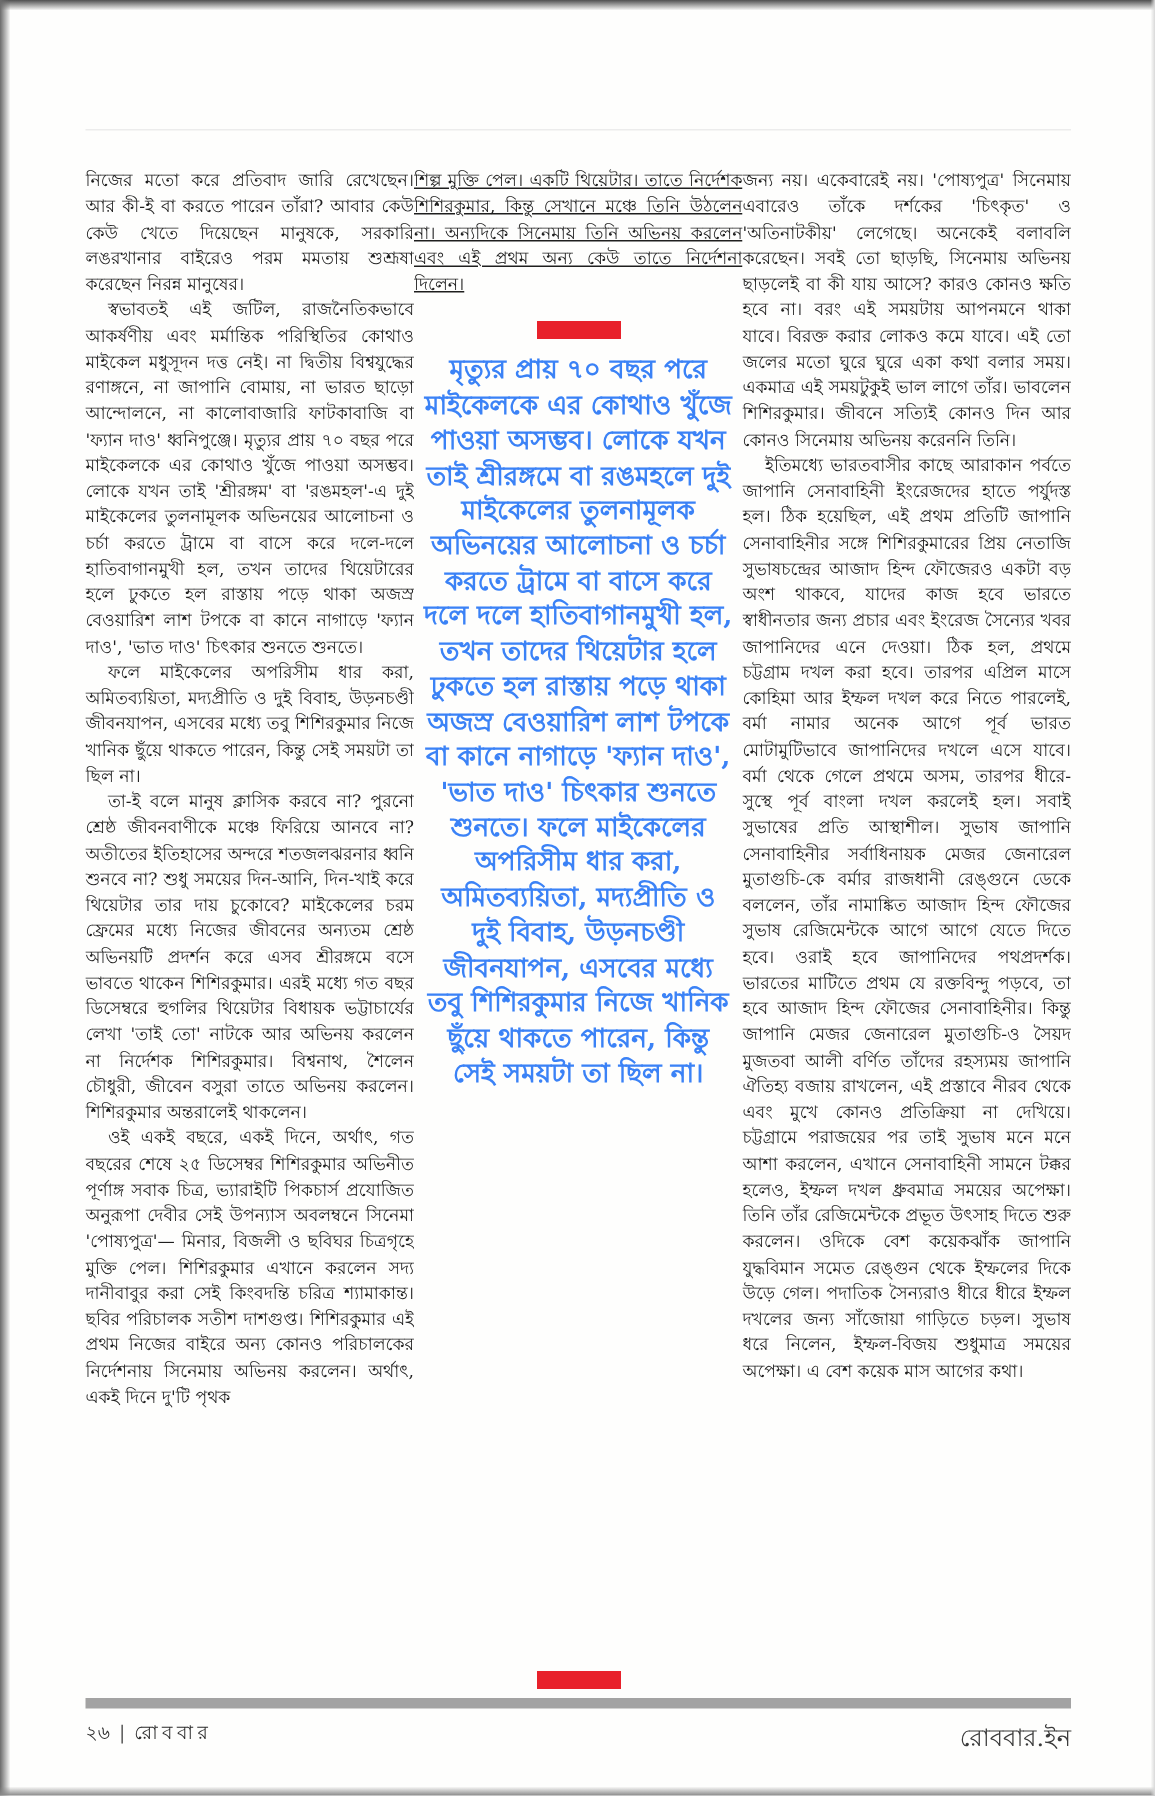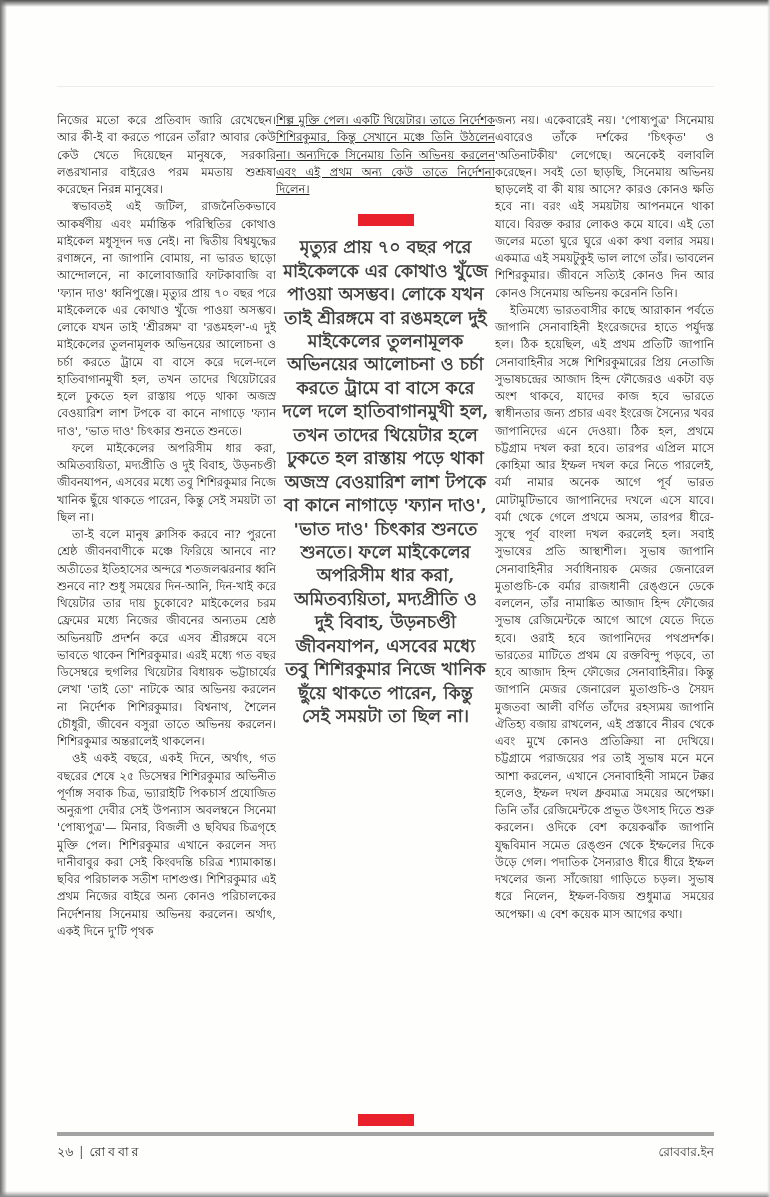--- a/index.html
+++ b/index.html
@@ -35,32 +35,32 @@
   .col p.ind{text-indent:1.3em;}
 
   .col2{display:flex;flex-direction:column;}
   .col2-top{flex:0 0 auto;text-decoration:underline;}
 
   .pullquote{flex:1 1 auto;min-height:0;display:flex;flex-direction:column;
     padding:0 6px;margin-top:10px;}
   .pq-bar{flex:0 0 auto;width:56px;height:12px;margin:6px auto 10px;}
   .pq-bar.bottom{margin:10px auto 2px;}
   .pq-text{flex:1 1 auto;min-height:0;overflow:hidden;
-    font-size:17.5px;line-height:1.34;font-weight:bold;color:#404040;
+    font-size:17.5px;line-height:1.34;font-weight:bold;color:#3b82f6;
     text-align:center;text-indent:0;}
 
   .footer{
     position:absolute;left:57px;right:56px;top:1132px;
-    border-top:4px solid #a3a3a3;padding-top:7px;
+    border-top:7px solid #a3a3a3;padding-top:7px;
     display:flex;justify-content:space-between;align-items:flex-start;
     font-size:12.5px;color:#2a2a2a;
   }
   .footer .brand{letter-spacing:3px;}
   .footer .sep{margin:0 6px;color:#555;}
-  .footer-right{font-size:12px;color:#3a3a3a;}
+  .footer-right{font-size:16px;color:#3a3a3a;}
 </style>
 </head>
 <body style="color: rgb(30, 30, 30);">
 
 <div class="page">
 
   <div class="top-rule"></div>
 
   <div class="content">
 

